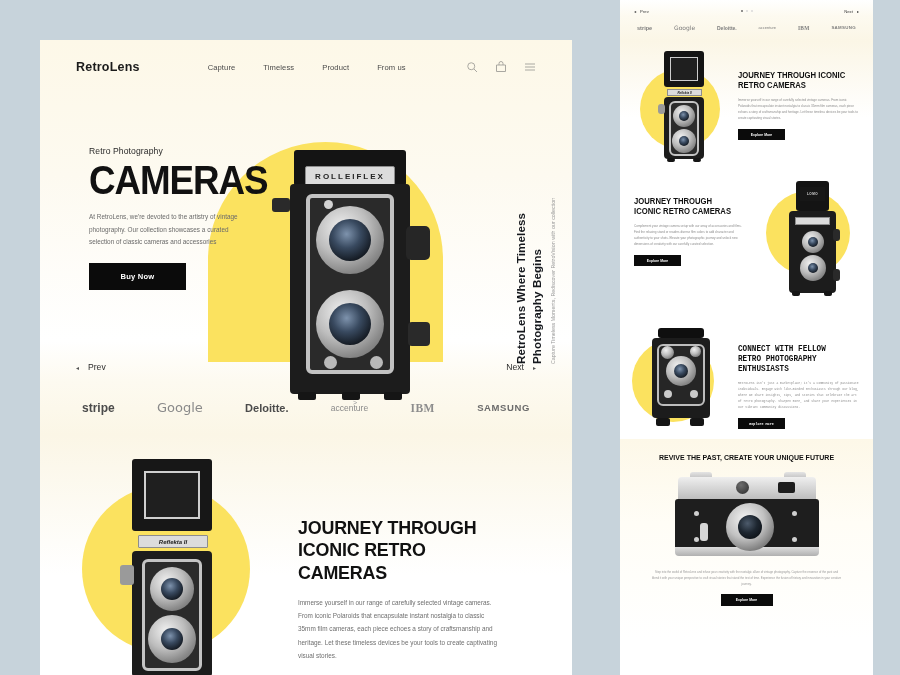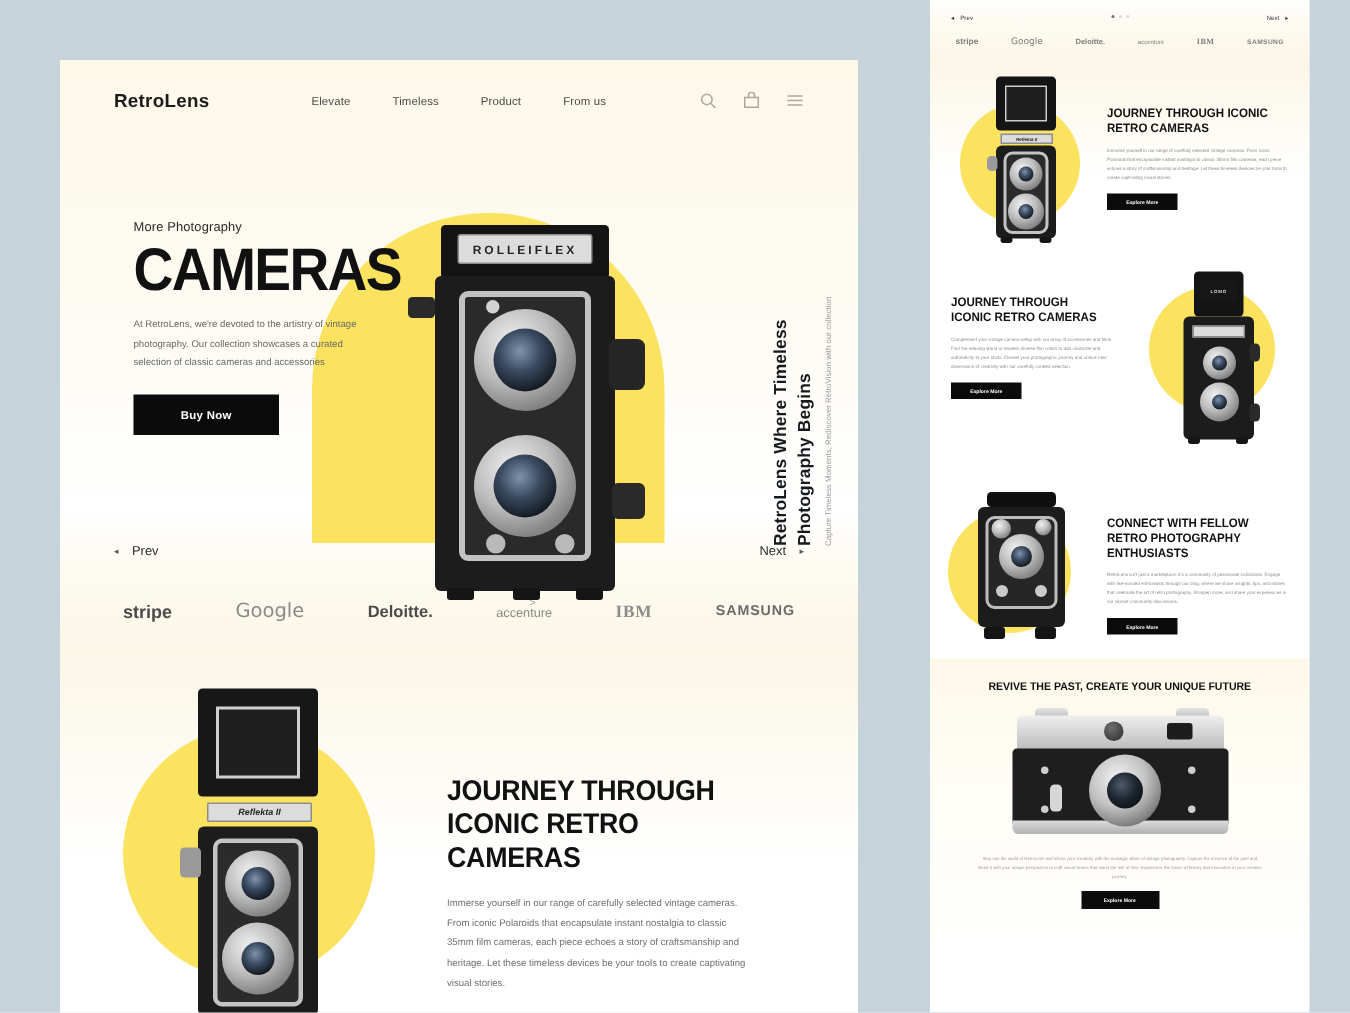--- a/index.html
+++ b/index.html
@@ -246,21 +246,21 @@
 
 <div class="stage">
 
   <div class="panel-main">
 
     <div class="hero">
 
       <div class="nav">
         <div class="brand">RetroLens</div>
         <div class="nav-links">
-          <span class="nav-link">Elevate</span>
+          <span class="nav-link">Capture</span>
           <span class="nav-link">Timeless</span>
           <span class="nav-link">Product</span>
           <span class="nav-link">From us</span>
         </div>
         <div class="nav-icons">
           <span class="icn">
             <svg viewBox="0 0 24 24" fill="none" stroke="#666" stroke-width="2">
                 <circle cx="10.5" cy="10.5" r="7"></circle>
                 <line x1="16" y1="16" x2="22" y2="22"></line>
               </svg>
@@ -278,29 +278,29 @@
                 <line x1="2" y1="18" x2="22" y2="18"></line>
               </svg>
           </span>
         </div>
       </div>
 
       <div class="hero-body">
         <div class="yellow-blob"></div>
 
         <div class="hero-copy">
-          <div class="eyebrow">More Photography</div>
+          <div class="eyebrow">Retro Photography</div>
           <div class="headline">CAMERAS</div>
           <div class="hero-para">At RetroLens, we're devoted to the artistry of vintage photography. Our collection showcases a curated selection of classic cameras and accessories</div>
           <div class="btn-dark">Buy Now</div>
         </div>
 
         <div class="cam-wrap hero-cam tlr">
           <div class="hood" style="left:22px;top:0;width:112px;height:36px;"></div>
-          <div class="plate" style="left:33px;top:6px;width:90px;height:20px;font-size:8px;letter-spacing:2px;border-radius:2px;">ROLLEIFLEX</div>
+          <div class="plate" style="left:33px;top:16px;width:90px;height:20px;font-size:8px;letter-spacing:2px;border-radius:2px;">ROLLEIFLEX</div>
           <div class="body" style="left:18px;top:34px;width:120px;height:210px;"></div>
           <div class="faceplate" style="left:34px;top:44px;width:88px;height:180px;background:#2a2a2a;border:4px solid #c2c2c2;"></div>
           <div class="ring" style="left:44px;top:56px;width:68px;height:68px;"></div>
           <div class="lens" style="left:57px;top:69px;width:42px;height:42px;"></div>
           <div class="ring" style="left:44px;top:140px;width:68px;height:68px;"></div>
           <div class="lens" style="left:57px;top:153px;width:42px;height:42px;"></div>
           <div class="knob" style="left:0px;top:48px;width:18px;height:14px;"></div>
           <div class="knob" style="left:134px;top:76px;width:24px;height:34px;border-radius:5px;background:#262626;"></div>
           <div class="knob" style="left:136px;top:172px;width:22px;height:24px;border-radius:4px;"></div>
           <div class="bump" style="left:52px;top:50px;width:9px;height:9px;"></div>
@@ -439,21 +439,21 @@
           <div class="ring" style="left:14px;top:74px;width:26px;height:26px;"></div>
           <div class="lens" style="left:22px;top:82px;width:10px;height:10px;"></div>
           <div class="knob" style="left:47px;top:48px;width:7px;height:12px;background:#2a2a2a;"></div>
           <div class="knob" style="left:47px;top:88px;width:7px;height:12px;background:#2a2a2a;"></div>
           <div class="foot" style="left:6px;top:110px;width:8px;height:5px;"></div>
           <div class="foot" style="left:38px;top:110px;width:8px;height:5px;"></div>
         </div>
       </div>
     </div>
 
-    <div class="t-sec" style="height:125px;">
+    <div class="t-sec" style="height:125px;font-family:Liberation Mono, monospace;">
       <div class="t-col-img">
         <div class="t-circle t-circ3"></div>
         <div class="t-cam3 tlr">
           <div class="hood" style="left:8px;top:2px;width:46px;height:10px;background:#0f0f0f;border-radius:3px;"></div>
           <div class="body" style="left:2px;top:12px;width:58px;height:80px;"></div>
           <div class="faceplate" style="left:7px;top:18px;width:48px;height:62px;background:#262626;border:2px solid #bdbdbd;"></div>
           <div class="ring" style="left:16px;top:30px;width:30px;height:30px;"></div>
           <div class="lens" style="left:24px;top:38px;width:14px;height:14px;"></div>
           <div class="ring" style="left:11px;top:20px;width:13px;height:13px;"></div>
           <div class="ring" style="left:40px;top:20px;width:11px;height:11px;"></div>

